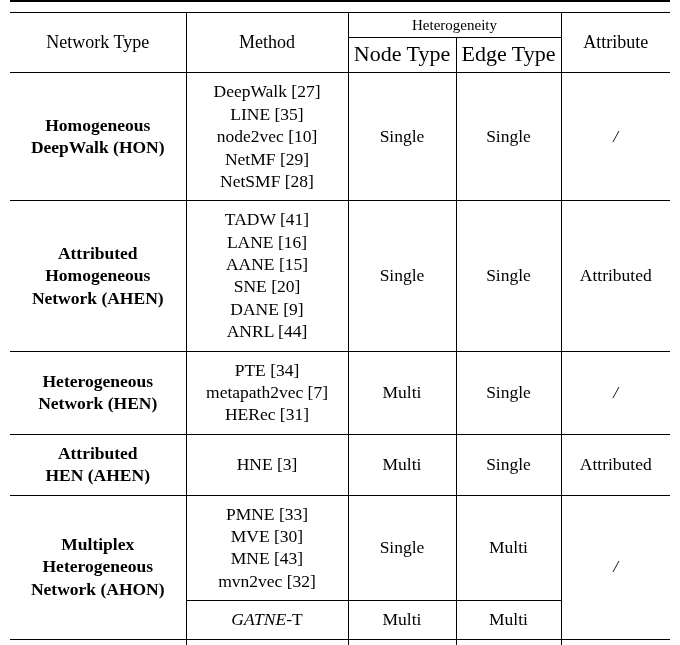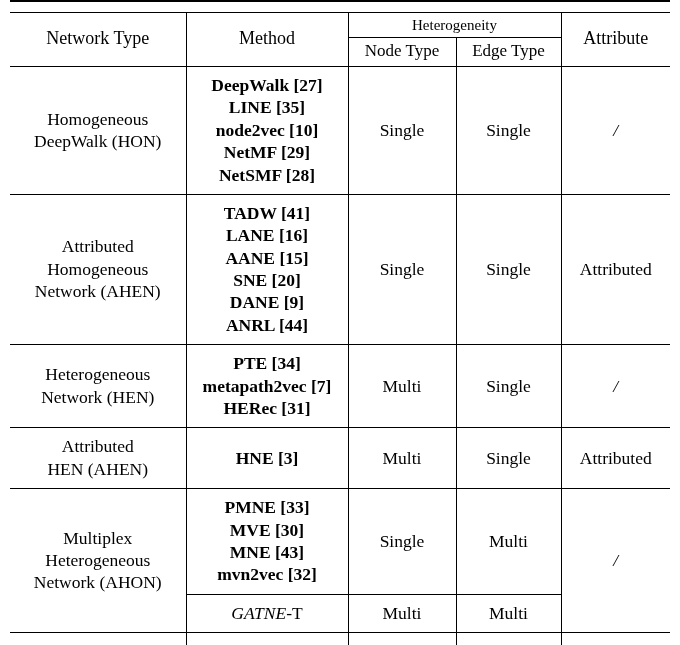--- a/index.html
+++ b/index.html
@@ -61,34 +61,34 @@
   .header-cell {
     padding: 7px 4px 8px 4px;
     font-size: 18px;
   }
   .het-group {
     padding: 3px 4px 2px 4px;
     font-size: 15px;
   }
   .het-sub {
     padding: 2px 4px 4px 4px;
-    font-size: 17px;
+    font-size: 22px;
   }
   .het-underline {
     border-bottom: 1.3px solid #000;
   }
 
   .body-cell {
     padding: 7px 5px 8px 5px;
   }
   .method-cell {
     padding: 7px 5px 8px 5px;
   }
-  .method-list > div { white-space: nowrap; font-weight: bold; }
-  .net-label > div { white-space: nowrap; }
+  .method-list > div { white-space: nowrap; }
+  .net-label > div { white-space: nowrap; font-weight: bold; }
 
   .ital { font-style: italic; }
   .slash { font-style: italic; }
 
   
   .subrule-top { border-top: 1.3px solid #000; }
 </style>
 </head>
 <body>
 

